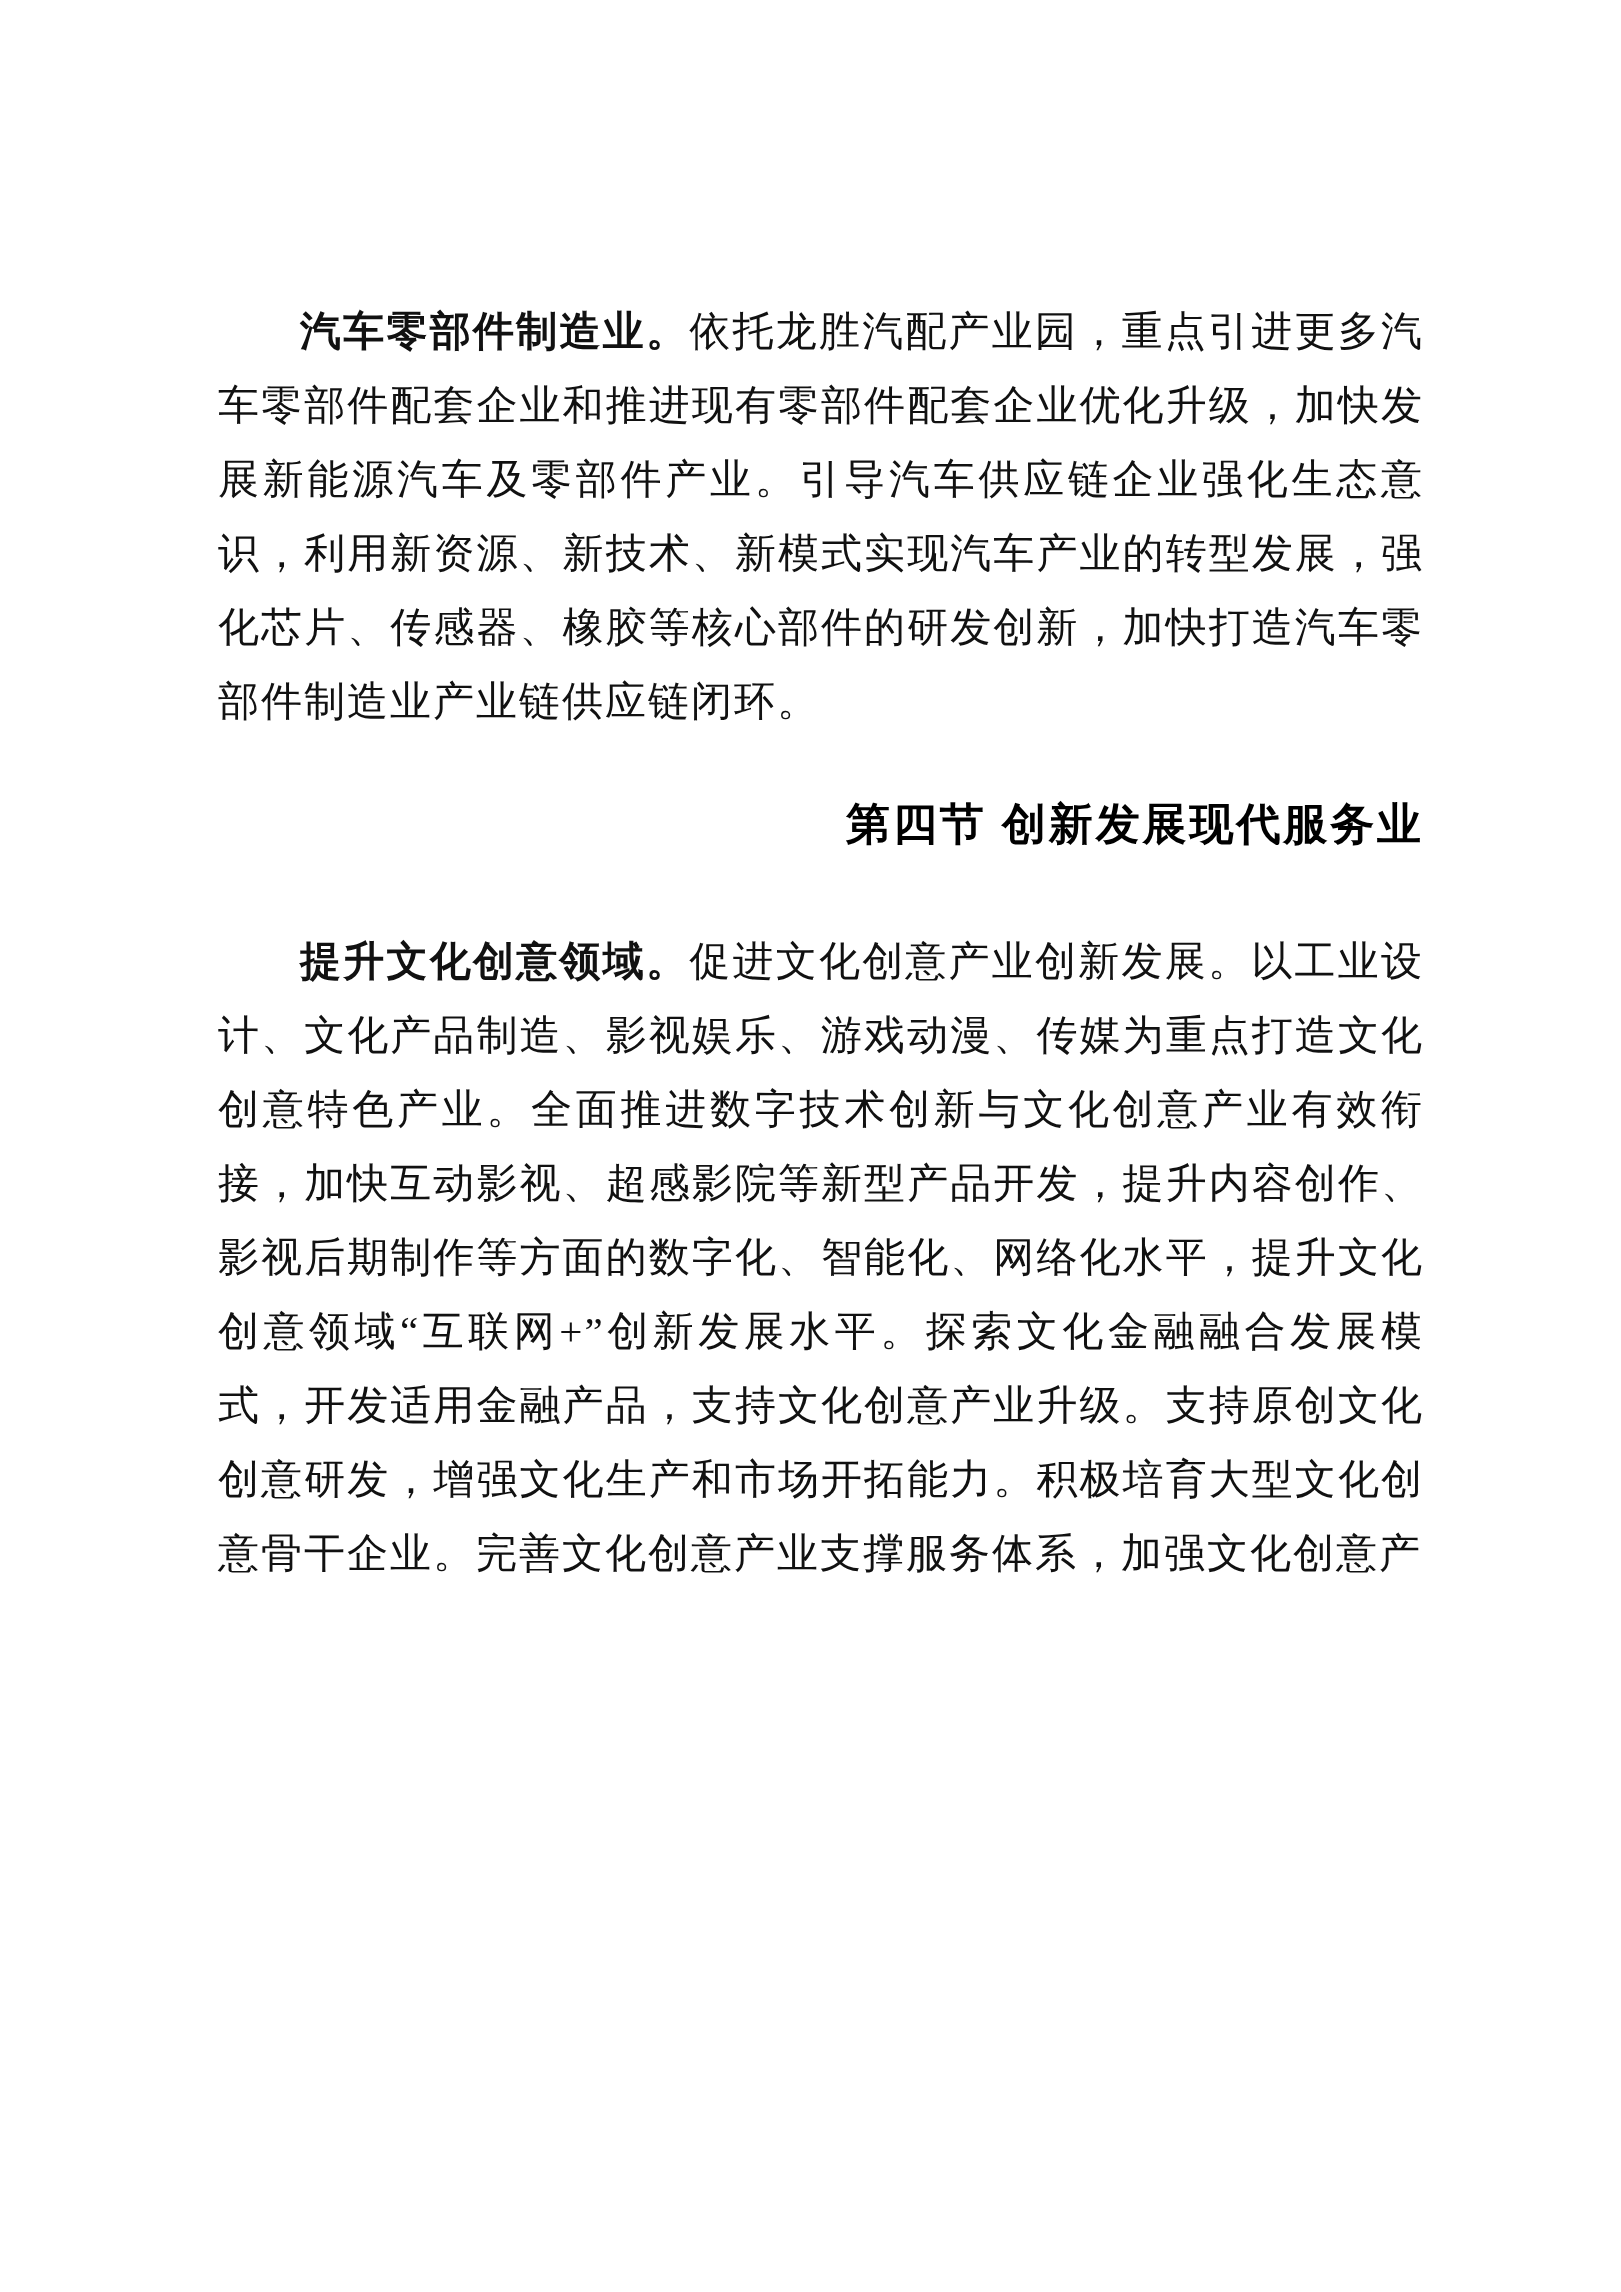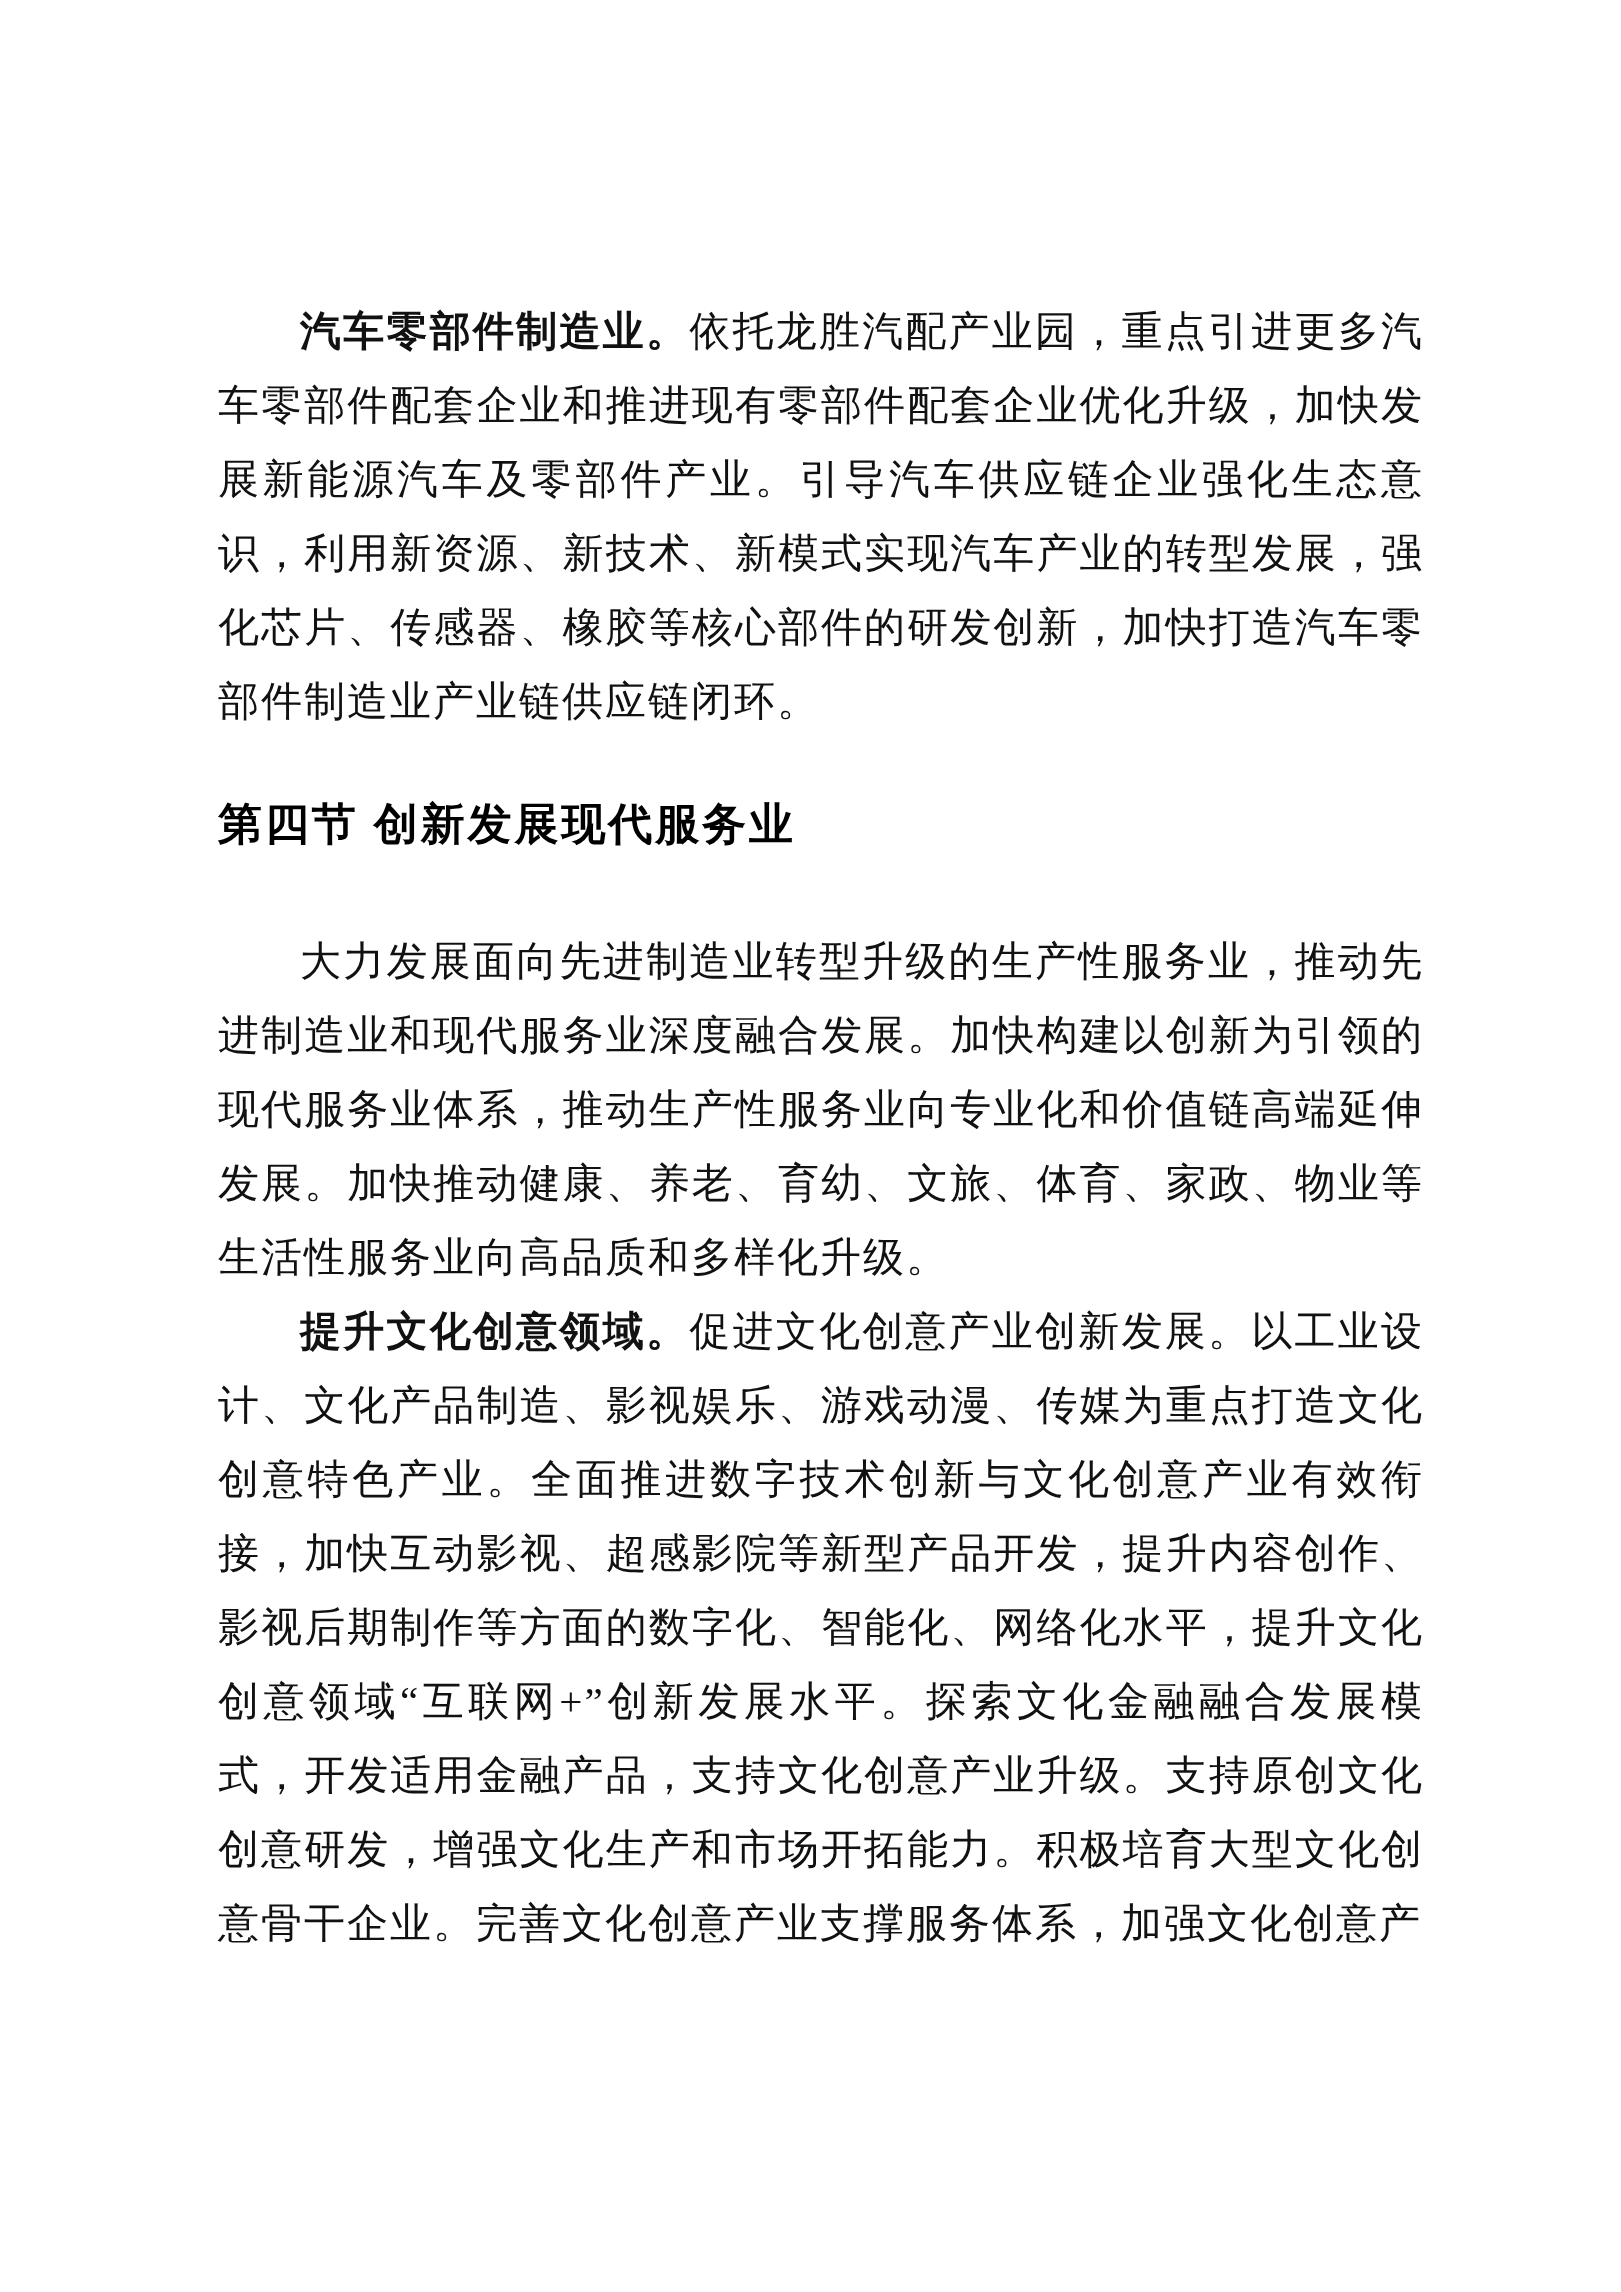--- a/index.html
+++ b/index.html
@@ -36,21 +36,21 @@
     font-family: "Liberation Sans", sans-serif;
     font-weight: 700;
     letter-spacing: 2px;
   }
   .heading {
     margin: 49px 0 63px 0;
     font-size: 44px;
     line-height: 74px;
     font-weight: 700;
     letter-spacing: 2.9px;
-    text-align: left;
+    text-align: right;
     text-indent: 0;
     font-family: "Liberation Sans", sans-serif;
     color: #000000;
   }
   .page-number {
     position: absolute;
     left: 208px;
     top: 2084px;
     font-size: 42px;
     line-height: 49px;
@@ -62,21 +62,20 @@
 </head>
 <body>
 
 <div class="page">
   <div class="content">
 
     <p class="para"><strong class="lead">汽车零部件制造业。</strong><span>依托龙胜汽配产业园，重点引进更多汽车零部件配套企业和推进现有零部件配套企业优化升级，加快发展新能源汽车及零部件产业。引导汽车供应链企业强化生态意识，利用新资源、新技术、新模式实现汽车产业的转型发展，强化芯片、传感器、橡胶等核心部件的研发创新，加快打造汽车零部件制造业产业链供应链闭环。</span></p>
 
     <h2 class="heading">第四节 创新发展现代服务业</h2>
 
-    <p class="para"><span>大力发展面向先进制造业转型升级的生产性服务业，推动先进制造业和现代服务业深度融合发展。加快构建以创新为引领的现代服务业体系，推动生产性服务业向专业化和价值链高端延伸发展。加快推动健康、养老、育幼、文旅、体育、家政、物业等生活性服务业向高品质和多样化升级。</span></p>
 
     <p class="para"><strong class="lead">提升文化创意领域。</strong><span>促进文化创意产业创新发展。以工业设计、文化产品制造、影视娱乐、游戏动漫、传媒为重点打造文化创意特色产业。全面推进数字技术创新与文化创意产业有效衔接，加快互动影视、超感影院等新型产品开发，提升内容创作、影视后期制作等方面的数字化、智能化、网络化水平，提升文化创意领域“互联网+”创新发展水平。探索文化金融融合发展模式，开发适用金融产品，支持文化创意产业升级。支持原创文化创意研发，增强文化生产和市场开拓能力。积极培育大型文化创意骨干企业。完善文化创意产业支撑服务体系，加强文化创意产</span></p>
 
   </div>
 
   <div class="page-number">—34—</div>
 </div>
 
 
 </body></html>

